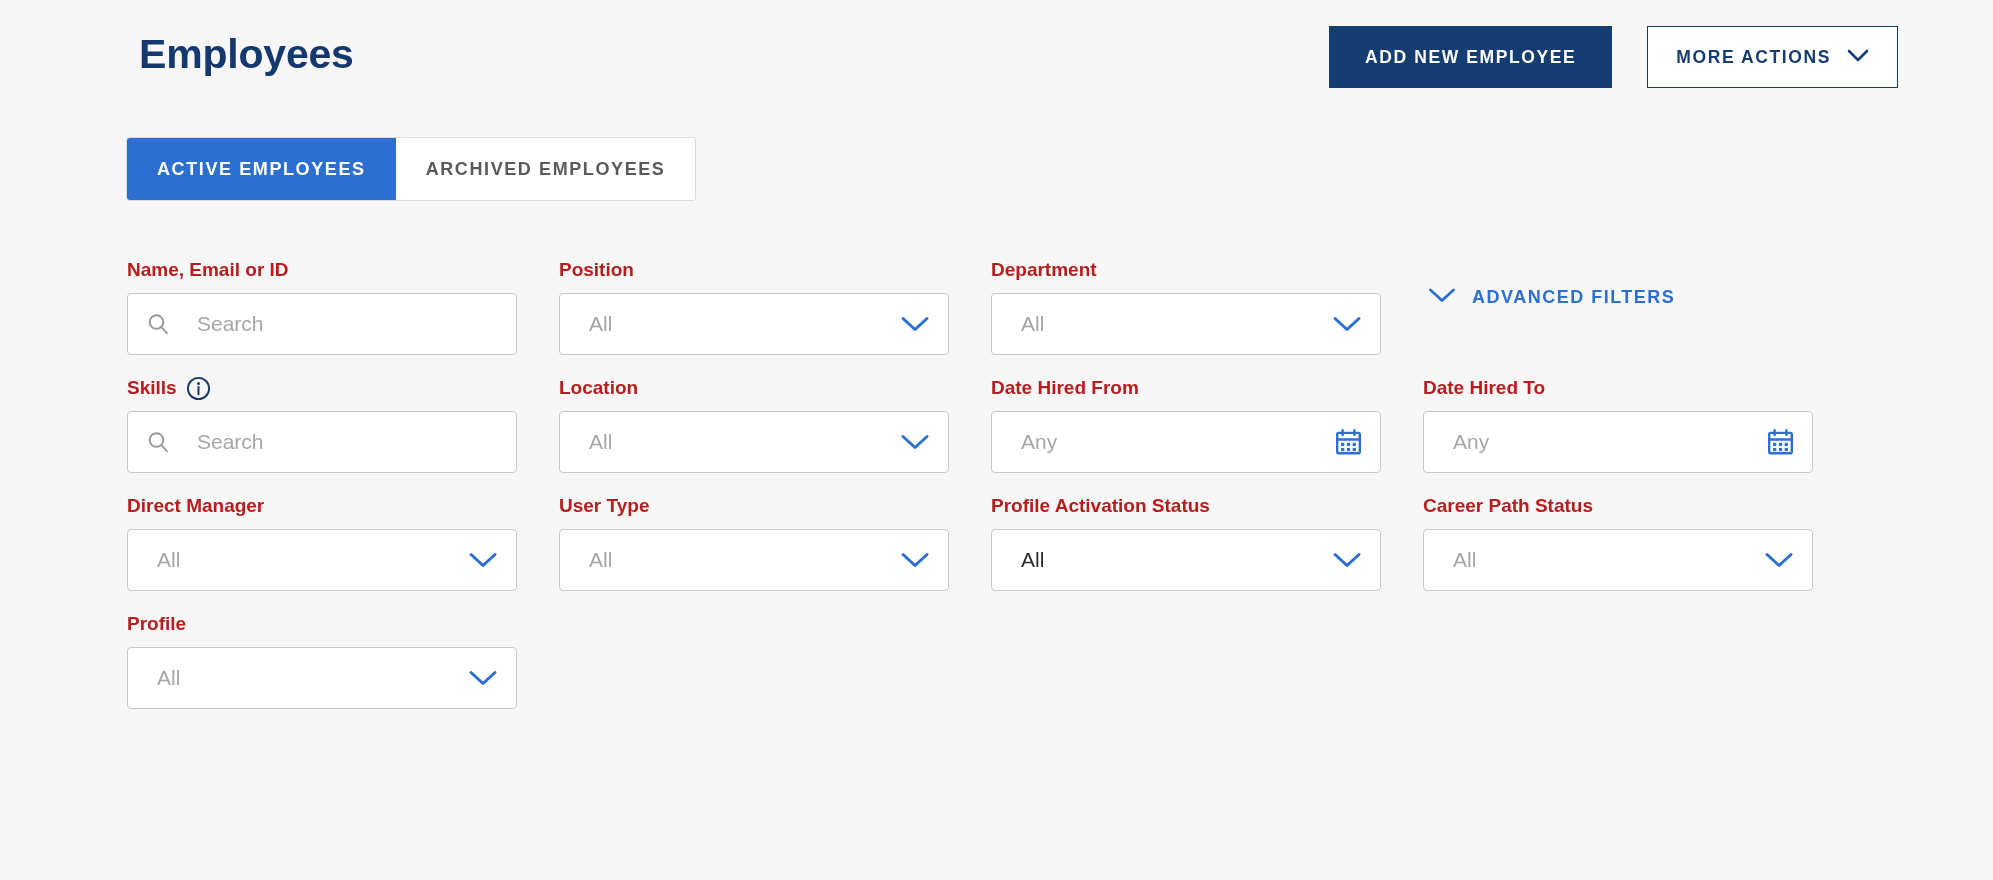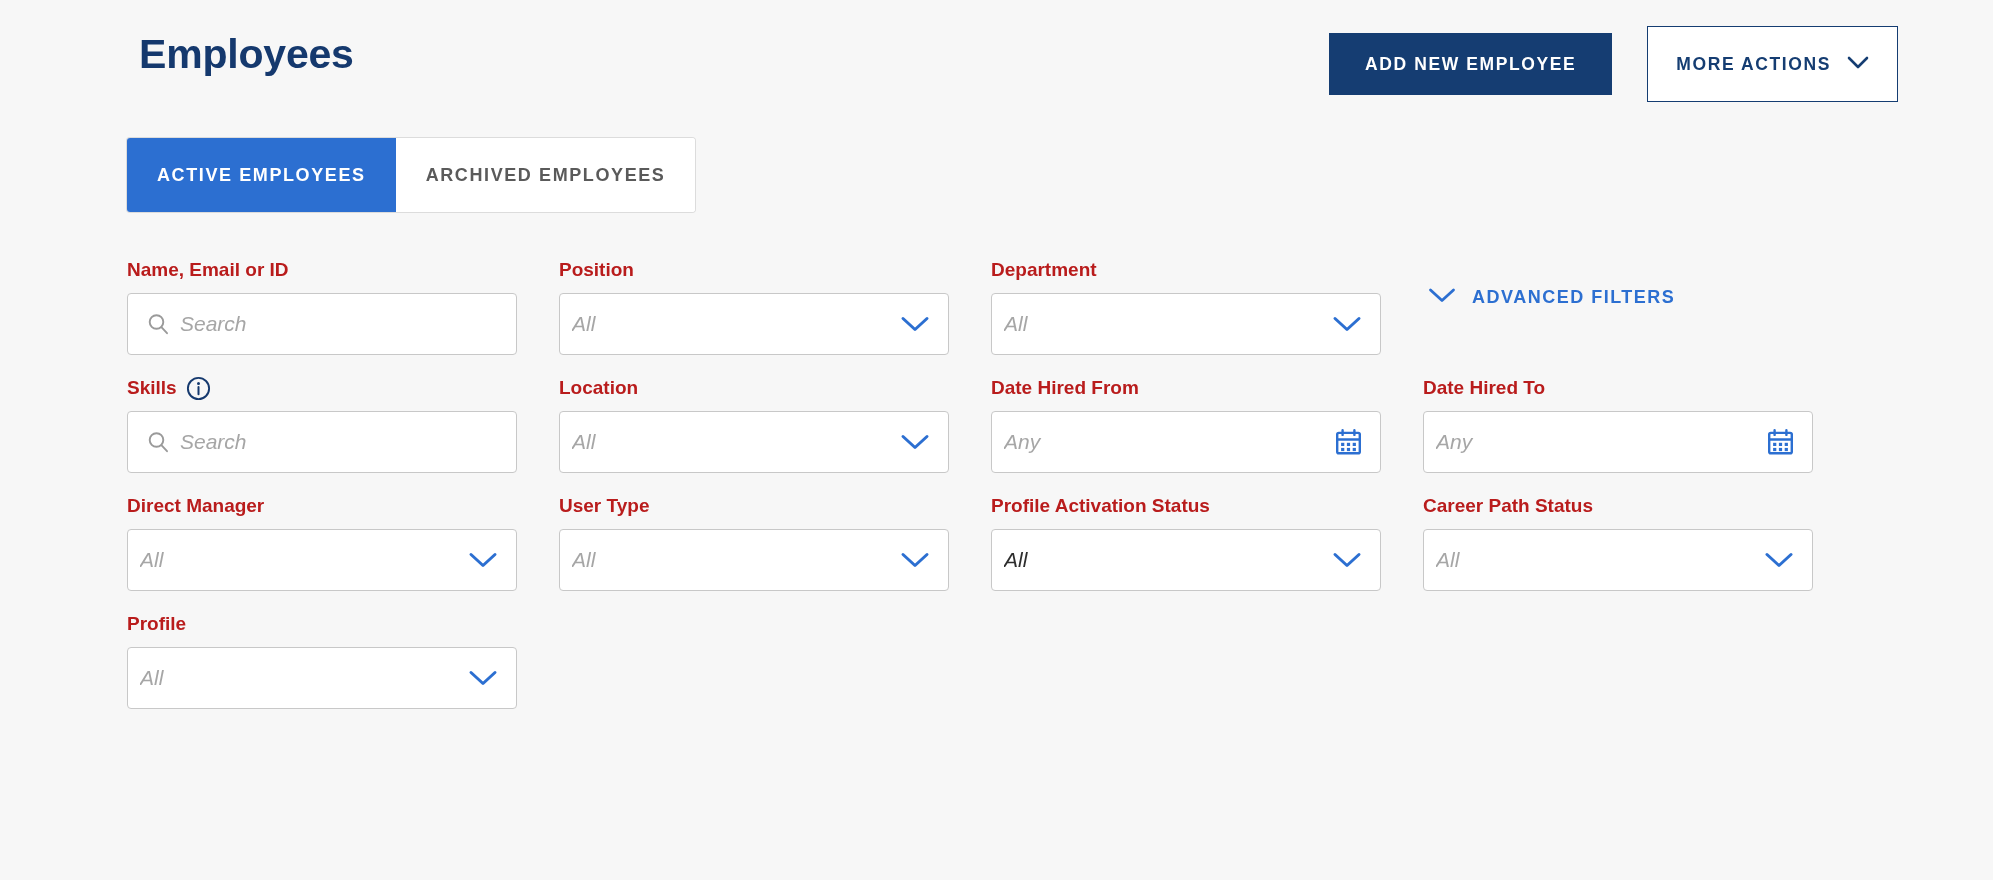--- a/index.html
+++ b/index.html
@@ -62,21 +62,21 @@
     white-space: nowrap;
     display: flex;
     align-items: center;
     justify-content: center;
     text-align: center;
   }
   .btn-secondary {
     background: #ffffff;
     color: #153d72;
     border: 1.5px solid #153d72;
-    height: 76px;
+    height: 62px;
     padding: 0 28px;
     font-size: 17.5px;
     font-weight: bold;
     letter-spacing: 1.6px;
     font-family: "Liberation Sans", sans-serif;
     cursor: pointer;
     white-space: nowrap;
     display: flex;
     align-items: center;
     gap: 16px;
@@ -88,21 +88,21 @@
     position: absolute;
     left: 127px;
     top: 138px;
     display: flex;
     border-radius: 3px;
     overflow: hidden;
     box-shadow: 0 0 0 1px #dcdcdc;
     background: #fff;
   }
   .tab {
-    height: 74px;
+    height: 62px;
     display: flex;
     align-items: center;
     justify-content: center;
     padding: 0 30px;
     font-size: 18px;
     font-weight: bold;
     letter-spacing: 1.6px;
     cursor: pointer;
     background: #ffffff;
     color: #5a5a5a;
@@ -149,23 +149,22 @@
   }
 
   .control {
     position: relative;
     height: 62px;
     background: #ffffff;
     border: 1px solid #c8c8c8;
     border-radius: 4px;
     display: flex;
     align-items: center;
-    padding: 0 12px;
+    padding: 0 29px;
     cursor: pointer;
-    font-style: italic;
   }
   .control .value {
     font-size: 21px;
     color: #a6a6a6;
     flex: 1;
     white-space: nowrap;
     overflow: hidden;
   }
   .control .value.filled { color: #2d2d2d; }
   .control.with-search .value { padding-left: 40px; }

